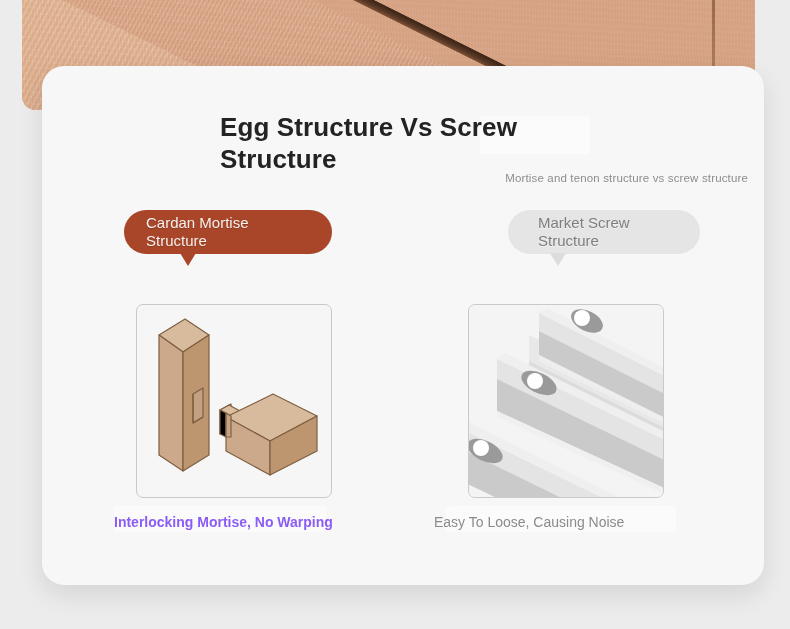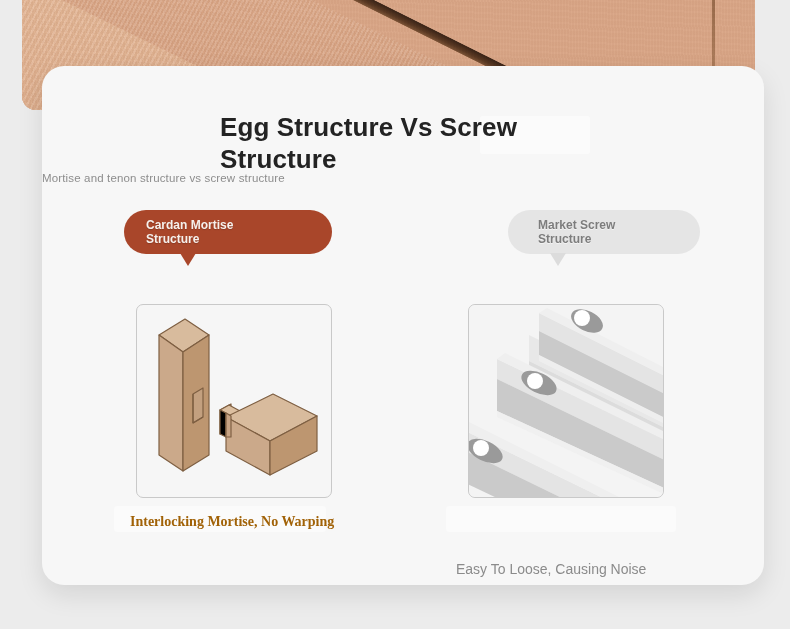--- a/index.html
+++ b/index.html
@@ -97,21 +97,21 @@
     font-weight: bold;
     line-height: 1.22;
     color: #232323;
     letter-spacing: .1px;
   }
   .card-subtitle {
     position: absolute;
     left: 0;
     right: 16px;
     top: 106px;
-    text-align: left;
+    text-align: right;
     font-size: 11.5px;
     color: #8d8d8d;
     letter-spacing: .15px;
   }
   .ghost-box {
     position: absolute;
     left: 438px;
     top: 50px;
     width: 110px;
     height: 38px;
@@ -141,22 +141,22 @@
     margin-left: 30px;
     background: #a9462a;
   }
   .badge-right {
     width: 192px;
     margin-left: 84px;
     background: #e5e5e5;
   }
   .badge-text {
     position: absolute;
-    font-size: 12px;
-    font-weight: bold;
+    font-size: 15px;
+    font-weight: normal;
     line-height: 1.18;
     white-space: pre-line;
     top: 50%;
     transform: translateY(-50%);
   }
   .badge-left .badge-text {
     left: 22px;
     width: 210px;
     color: #f6f0ec;
     text-shadow: 0 1px 1px rgba(0,0,0,.18);
@@ -200,29 +200,27 @@
   .panel svg { display: block; width: 100%; height: 100%; }
 
   
   .caption {
     position: absolute;
     top: 448px;
     font-size: 14px;
     white-space: nowrap;
   }
   .caption-left {
-    left: 88px;
-    color: #a16207;
+    left: 72px;
+    color: #8b5cf6;
     font-weight: bold;
-    font-family: Liberation Serif, serif;
   }
   .caption-right {
-    left: 414px;
+    left: 392px;
     color: #8b8b8b;
-    margin-top: 47px;
   }
   .caption-ghost {
     position: absolute;
     top: 440px;
     height: 26px;
     background: rgba(255,255,255,0.45);
     border-radius: 3px;
   }
   .cg-left  { left: 72px;  width: 212px; }
   .cg-right { left: 404px; width: 230px; }

